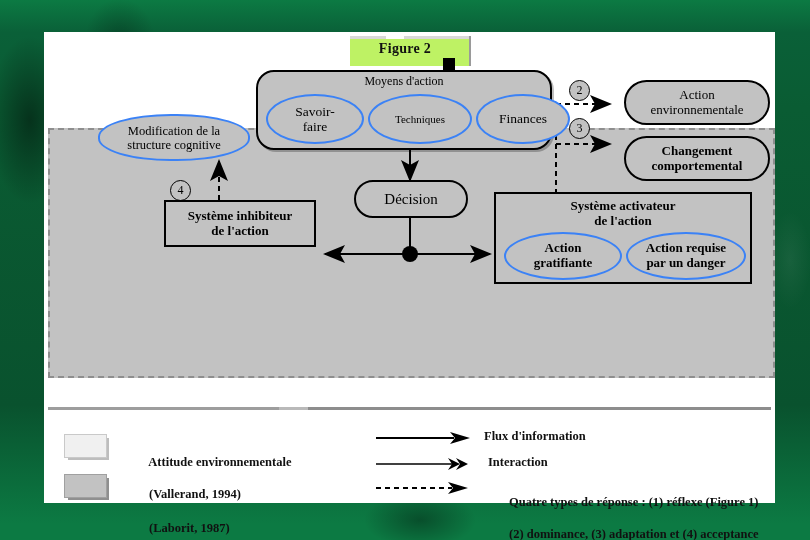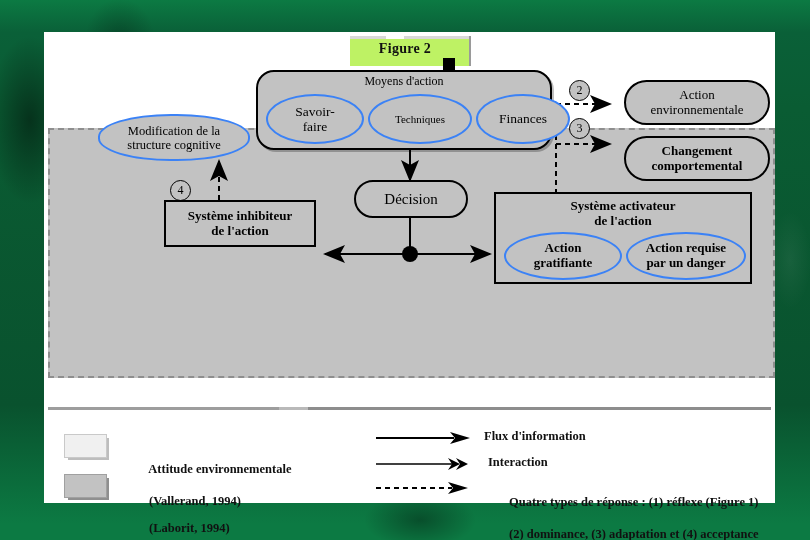--- a/index.html
+++ b/index.html
@@ -224,29 +224,29 @@
     <div class="circnum" style="left:525px;top:86px;">3</div>
 
     <div class="node rounded" style="left:580px;top:104px;width:146px;height:45px;font-size:13px;white-space:pre;font-weight:bold;">Changement
 comportemental</div>
 
     <div id="sep"></div>
 
     <div id="legend">
 
       <div class="lg-swatch sw-light" style="left:20px;top:12px;"></div>
-      <div class="lg-text" style="left:80px;top:23px;">
+      <div class="lg-text" style="left:80px;top:16px;">
         <span>Attitude environnementale</span><br>
         <span>(Vallerand, 1994)</span>
       </div>
 
       <div class="lg-swatch sw-dark" style="left:20px;top:52px;"></div>
       <div class="lg-text" style="left:80px;top:50px;">
         <br>
-        <span>(Laborit, 1994)</span>
+        <span>(Laborit, 1987)</span>
       </div>
 
       <svg style="position:absolute;left:332px;top:8px;width:96px;height:16px;" viewBox="0 0 96 16">
         <line x1="0" y1="8" x2="78" y2="8" stroke="#000" stroke-width="2"></line>
         <polygon points="74,2 94,8 74,14 79,8" fill="#000"></polygon>
       </svg>
       <div class="lg-text" style="left:440px;top:6px;">Flux d'information</div>
 
       <svg style="position:absolute;left:332px;top:34px;width:96px;height:16px;" viewBox="0 0 96 16">
         <line x1="0" y1="8" x2="76" y2="8" stroke="#000" stroke-width="1.6"></line>

